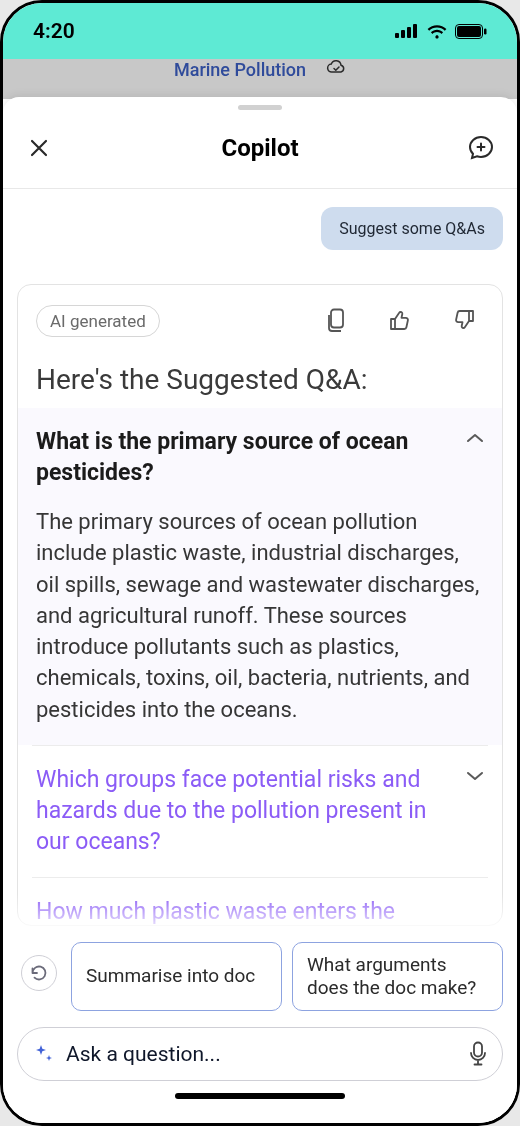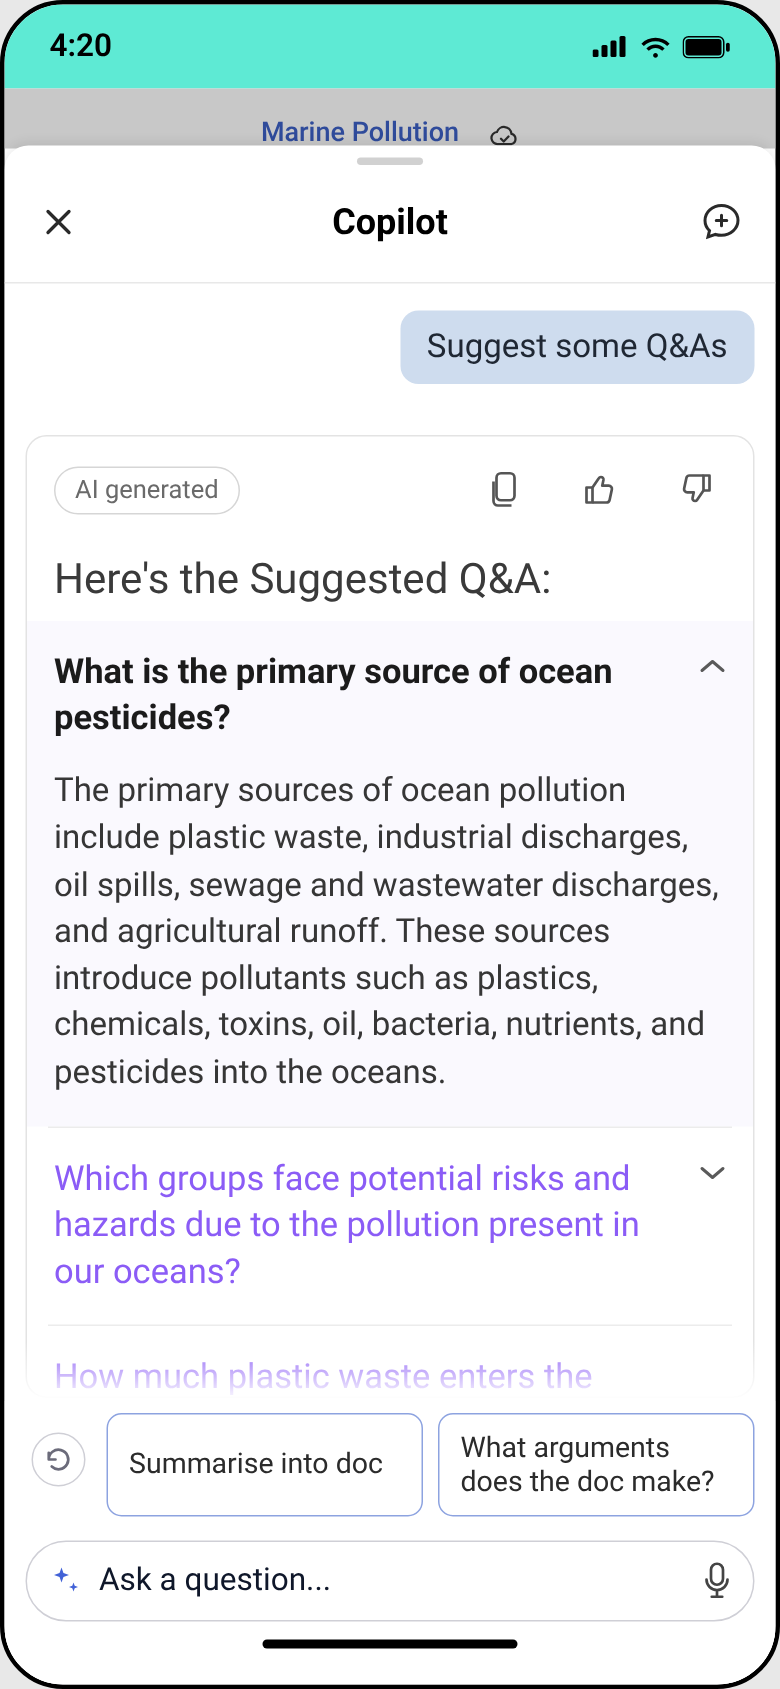--- a/index.html
+++ b/index.html
@@ -31,21 +31,21 @@
     background: #5eead4;
     font-weight: 600;
     font-size: 21px;
   }
   .status-icons { display: flex; align-items: center; gap: 7px; }
   
   .doc-header {
     height: 40px;
     background: #c8c8c8;
     display: flex;
-    align-items: flex-end;
+    align-items: flex-start;
     justify-content: center;
     gap: 20px;
     font-size: 18px;
     font-weight: 500;
     color: #2f4b9b;
   }
   
   .panel {
     position: absolute;
     left: 0; right: 0; bottom: 0;
@@ -80,21 +80,21 @@
     flex: 1;
     overflow: hidden;
     padding: 18px 14px 0 14px;
     position: relative;
   }
   .user-bubble {
     background: #cedcee;
     color: #1f2733;
     border-radius: 12px;
     padding: 12px 18px;
-    font-size: 22px;
+    font-size: 16px;
     float: right;
     clear: both;
     margin-bottom: 34px;
   }
   .ai-card {
     clear: both;
     border: 1px solid #e3e3e3;
     border-radius: 14px;
     padding: 20px 14px 0 14px;
     background: #fff;

